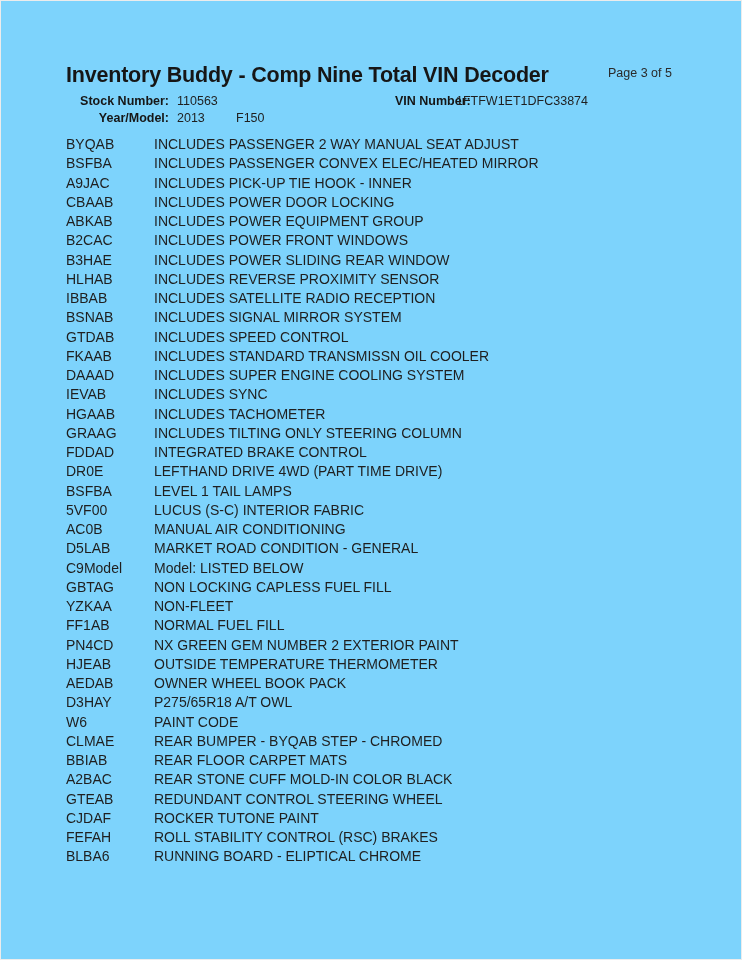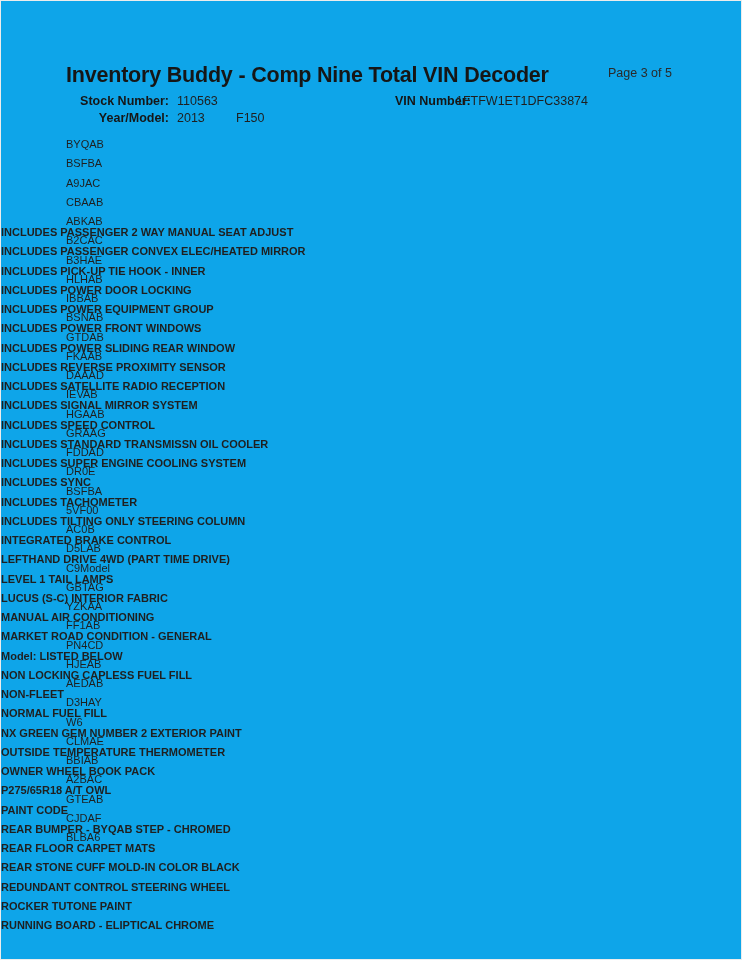--- a/index.html
+++ b/index.html
@@ -4,21 +4,21 @@
 <style>
   html, body {
     margin: 0;
     padding: 0;
     background: #ffffff;
   }
   .page {
     position: relative;
     width: 742px;
     height: 960px;
-    background: #0ea5e9;
+    background: #7dd3fc;
     font-family: "Liberation Sans", "DejaVu Sans", sans-serif;
     color: #1f1f1f;
     box-sizing: border-box;
     border: 1px solid #ececec;
     overflow: hidden;
   }
   .header-row {
     position: absolute;
     top: 62px;
     left: 0;
@@ -73,32 +73,30 @@
   .options {
     position: absolute;
     top: 134px;
     left: 0;
     width: 100%;
   }
   .row {
     display: flex;
     height: 19.25px;
     line-height: 19.25px;
-    font-size: 11px;
+    font-size: 14px;
     white-space: nowrap;
-    flex-direction: column;
   }
   .row .code {
     margin-left: 65px;
     width: 88px;
     flex: 0 0 88px;
   }
   .row .desc {
     flex: 1;
-    font-weight: bold;
   }
 </style>
 </head>
 <body>
 
 <div class="page">
 
   <div class="header-row">
     <div class="doc-title">Inventory Buddy - Comp Nine Total VIN Decoder</div>
     <div class="page-indicator">Page 3 of 5</div>
@@ -293,20 +291,24 @@
     <div class="row">
       <span class="code">GTEAB</span>
       <span class="desc">REDUNDANT CONTROL STEERING WHEEL</span>
     </div>
 
     <div class="row">
       <span class="code">CJDAF</span>
       <span class="desc">ROCKER TUTONE PAINT</span>
     </div>
 
+    <div class="row">
+      <span class="code">FEFAH</span>
+      <span class="desc">ROLL STABILITY CONTROL (RSC) BRAKES</span>
+    </div>
 
     <div class="row">
       <span class="code">BLBA6</span>
       <span class="desc">RUNNING BOARD - ELIPTICAL CHROME</span>
     </div>
   </div>
 
 </div>
 
 </body></html>

